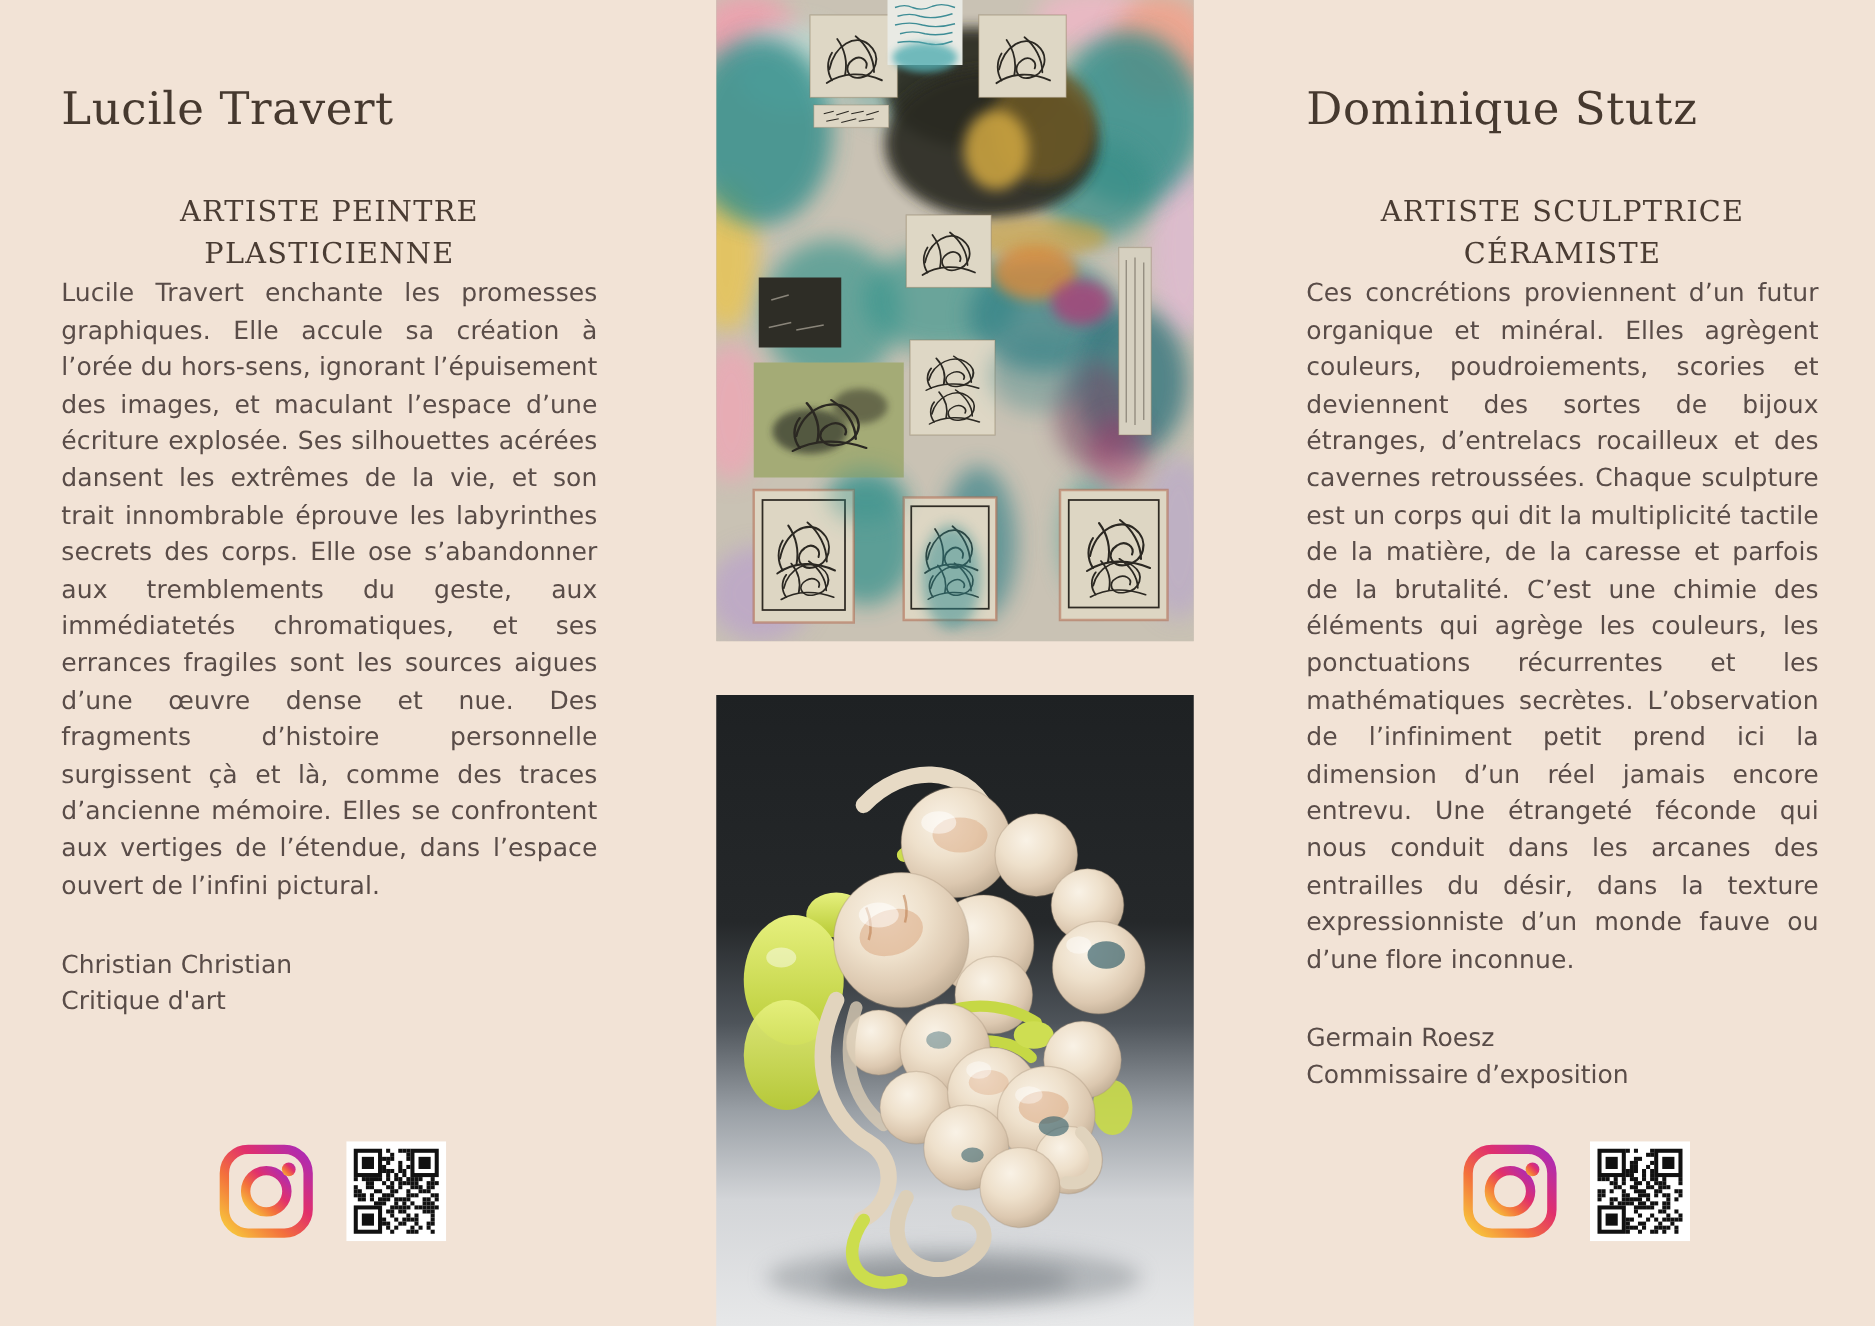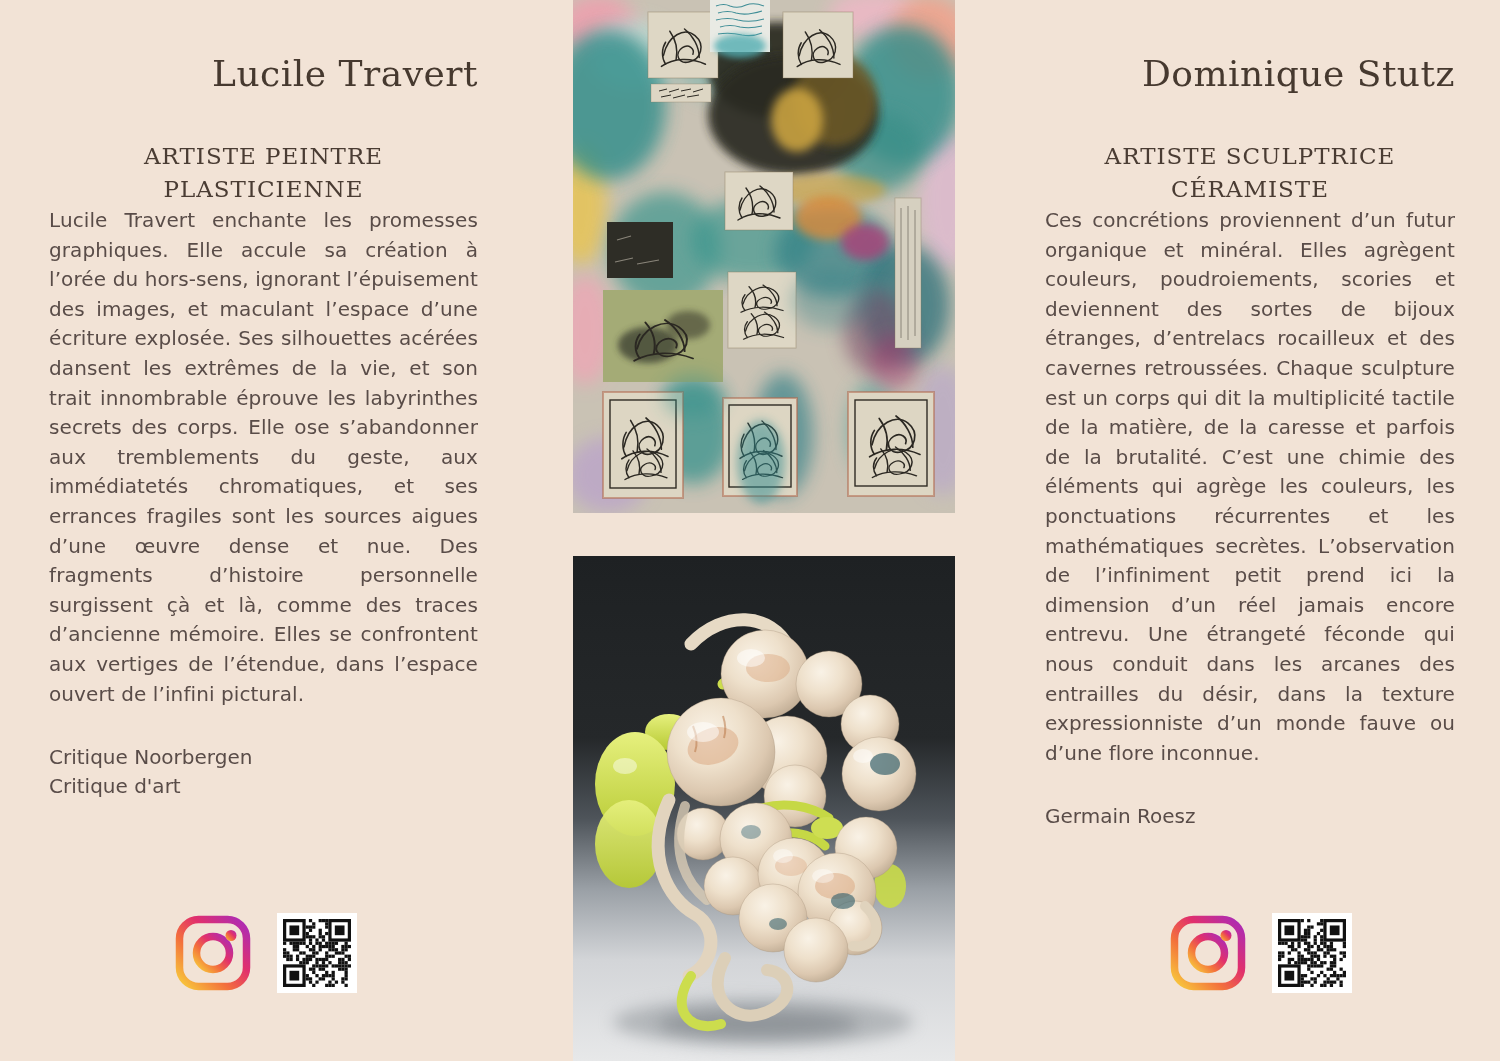--- a/index.html
+++ b/index.html
@@ -6,21 +6,21 @@
   html,body { background:#d8cec4; }
   .page {
     position:relative; width:1500px; height:1061px;
     background:#f2e3d6; overflow:hidden;
     font-family:"DejaVu Sans","Liberation Sans",sans-serif;
   }
   .panel { position:absolute; top:0; bottom:0; }
   .panel.left  { left:49px;  width:429px; }
   .panel.right { left:1045px; width:410px; }
   .artist-name {
-    margin-top:52px; text-align:right;
+    margin-top:66px; text-align:left;
     font-family:"DejaVu Serif","Liberation Serif",serif;
     font-weight:400; font-size:36px; line-height:44px;
     color:#46392f; letter-spacing:0.5px;
   }
   .artist-title {
     margin-top:44px; text-align:center; white-space:pre-line;
     font-family:"DejaVu Serif","Liberation Serif",serif;
     font-weight:400; font-size:23px; line-height:33px;
     color:#4a3c33; letter-spacing:1px;
   }
@@ -66,21 +66,21 @@
 </svg>
 
 <div class="page">
 
   <section class="panel left">
     <h1 class="artist-name">Lucile Travert</h1>
     <h2 class="artist-title">ARTISTE PEINTRE
 PLASTICIENNE</h2>
     <p class="bio">Lucile Travert enchante les promesses graphiques. Elle accule sa création à l’orée du hors-sens, ignorant l’épuisement des images, et maculant l’espace d’une écriture explosée. Ses silhouettes acérées dansent les extrêmes de la vie, et son trait innombrable éprouve les labyrinthes secrets des corps. Elle ose s’abandonner aux tremblements du geste, aux immédiatetés chromatiques, et ses errances fragiles sont les sources aigues d’une œuvre dense et nue. Des fragments d’histoire personnelle surgissent çà et là, comme des traces d’ancienne mémoire. Elles se confrontent aux vertiges de l’étendue, dans l’espace ouvert de l’infini pictural.</p>
     <div class="credit">
-      <div>Critique Noorbergen</div>
+      <div>Christian Christian</div>
       <div>Critique d'art</div>
     </div>
     <div class="links">
       <svg class="ig-icon" viewBox="0 0 80 80">
         <rect x="6.5" y="6.5" width="67" height="67" rx="19" fill="none" stroke="url(#ig)" stroke-width="7.5"></rect>
         <circle cx="40" cy="40" r="16.5" fill="none" stroke="url(#ig)" stroke-width="7.5"></circle>
         <circle cx="58" cy="22.5" r="5.5" fill="url(#ig)"></circle>
       </svg>
       <svg class="qr" viewBox="0 0 80 80">
           <rect x="0" y="0" width="80" height="80" fill="#ffffff"></rect>
@@ -449,20 +449,21 @@
     </svg>
   </div>
 
   <section class="panel right">
     <h1 class="artist-name">Dominique Stutz</h1>
     <h2 class="artist-title">ARTISTE SCULPTRICE
 CÉRAMISTE</h2>
     <p class="bio">Ces concrétions proviennent d’un futur organique et minéral. Elles agrègent couleurs, poudroiements, scories et deviennent des sortes de bijoux étranges, d’entrelacs rocailleux et des cavernes retroussées. Chaque sculpture est un corps qui dit la multiplicité tactile de la matière, de la caresse et parfois de la brutalité. C’est une chimie des éléments qui agrège les couleurs, les ponctuations récurrentes et les mathématiques secrètes. L’observation de l’infiniment petit prend ici la dimension d’un réel jamais encore entrevu. Une étrangeté féconde qui nous conduit dans les arcanes des entrailles du désir, dans la texture expressionniste d’un monde fauve ou d’une flore inconnue.</p>
     <div class="credit">
       <div>Germain Roesz</div>
+      <div>Commissaire d’exposition</div>
     </div>
     <div class="links right-links">
       <svg class="ig-icon" viewBox="0 0 80 80">
         <rect x="6.5" y="6.5" width="67" height="67" rx="19" fill="none" stroke="url(#ig)" stroke-width="7.5"></rect>
         <circle cx="40" cy="40" r="16.5" fill="none" stroke="url(#ig)" stroke-width="7.5"></circle>
         <circle cx="58" cy="22.5" r="5.5" fill="url(#ig)"></circle>
       </svg>
       <svg class="qr" viewBox="0 0 80 80">
           <rect x="0" y="0" width="80" height="80" fill="#ffffff"></rect>
           <rect x="28.666666666666668" y="6" width="3.238095238095238" height="3.238095238095238" fill="#111111"></rect>

